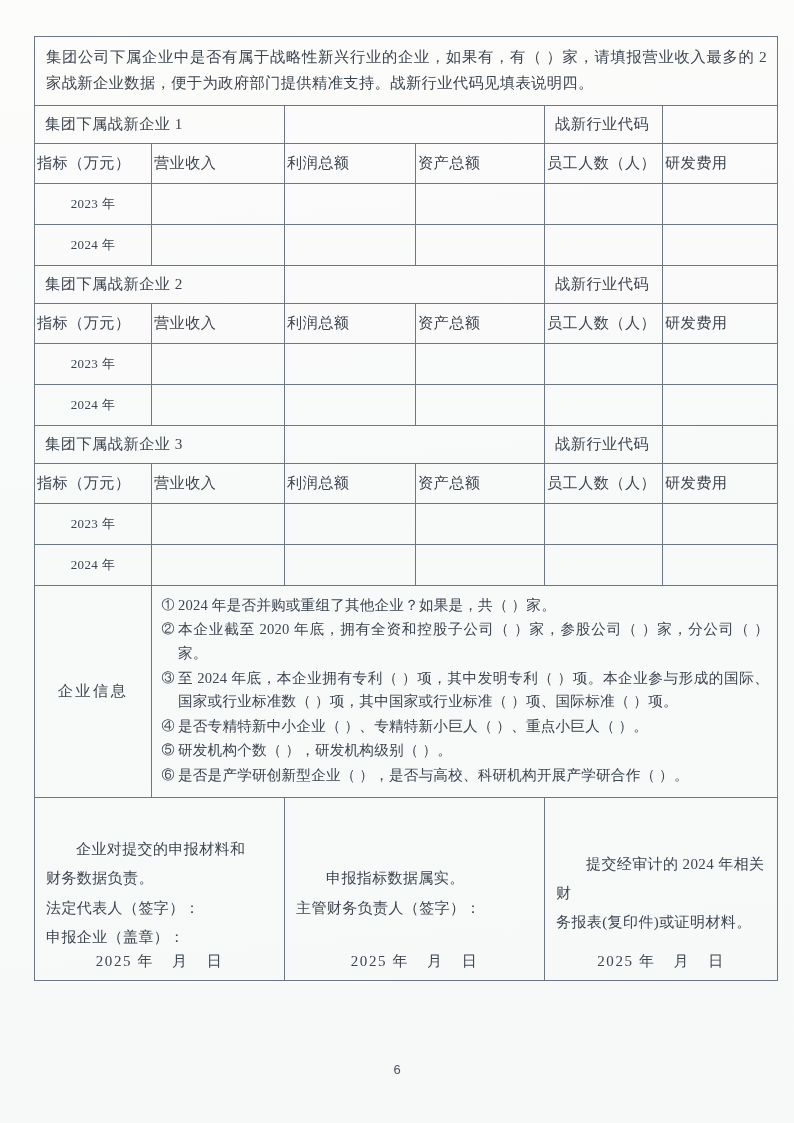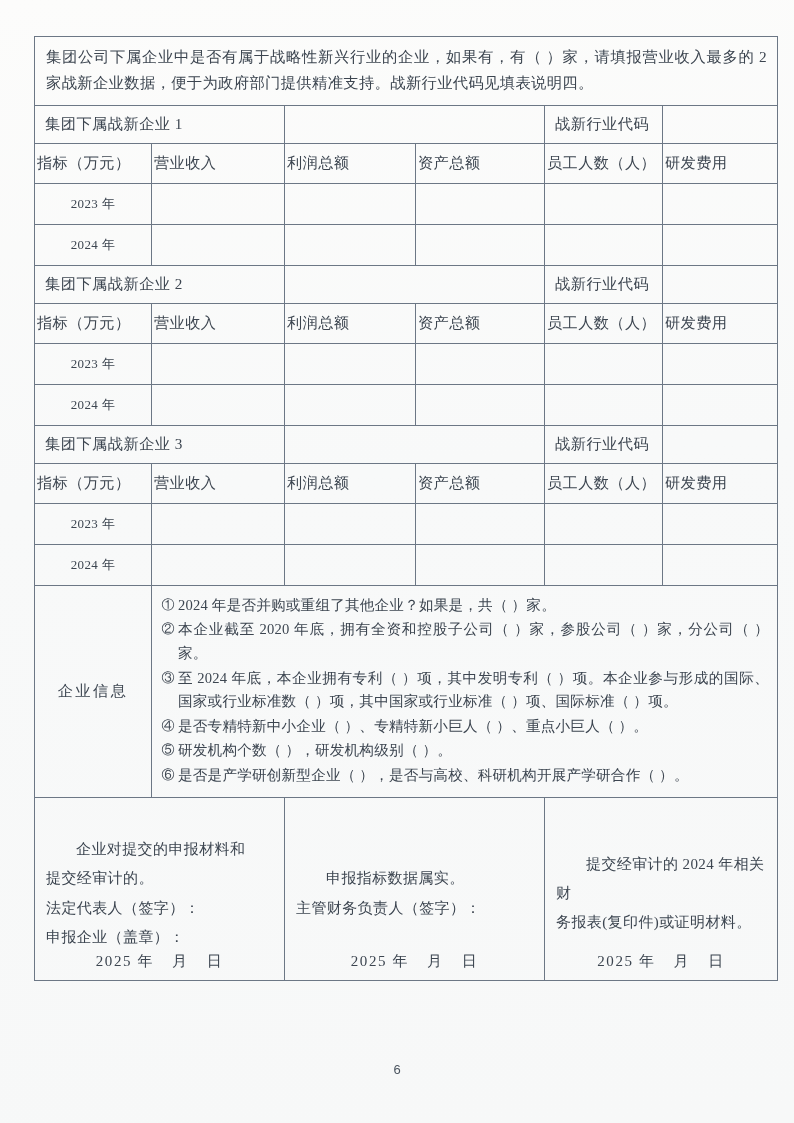--- a/index.html
+++ b/index.html
@@ -443,21 +443,21 @@
               </li>
             </ul>
           </div>
         </td>
       </tr>
 
       <tr>
         <td colspan="2" class="sig-cell">
           <div class="sig-inner">
             <span class="indent">企业对提交的申报材料和</span>
-            <span class="line2">提交经审计的。</span>
+            <span class="line2">财务数据负责。</span>
             <span class="line2">法定代表人（签字）：</span>
             <span class="sig-gap"></span>
             <span class="line2">申报企业（盖章）：</span>
           </div>
           <div class="sig-date">
             <span>2025 年</span><span class="sp"></span><span>月</span><span class="sp"></span><span>日</span>
           </div>
         </td>
         <td colspan="2" class="sig-cell">
           <div class="sig-inner">

